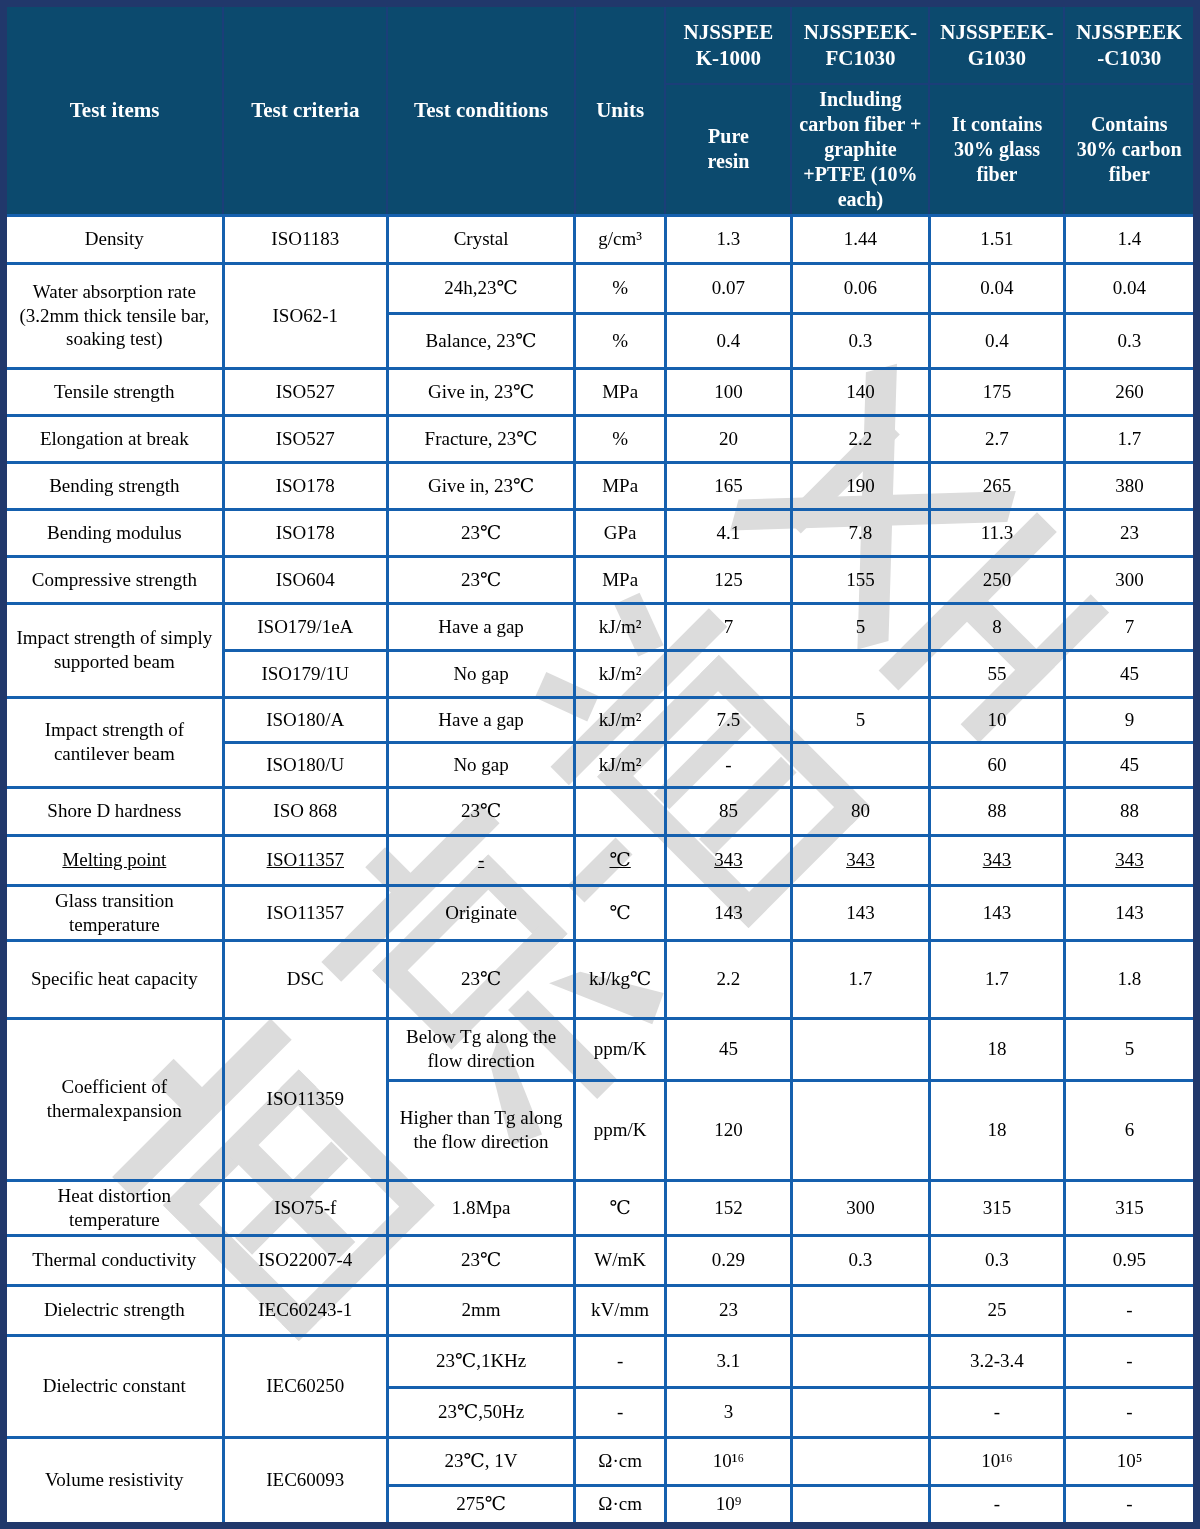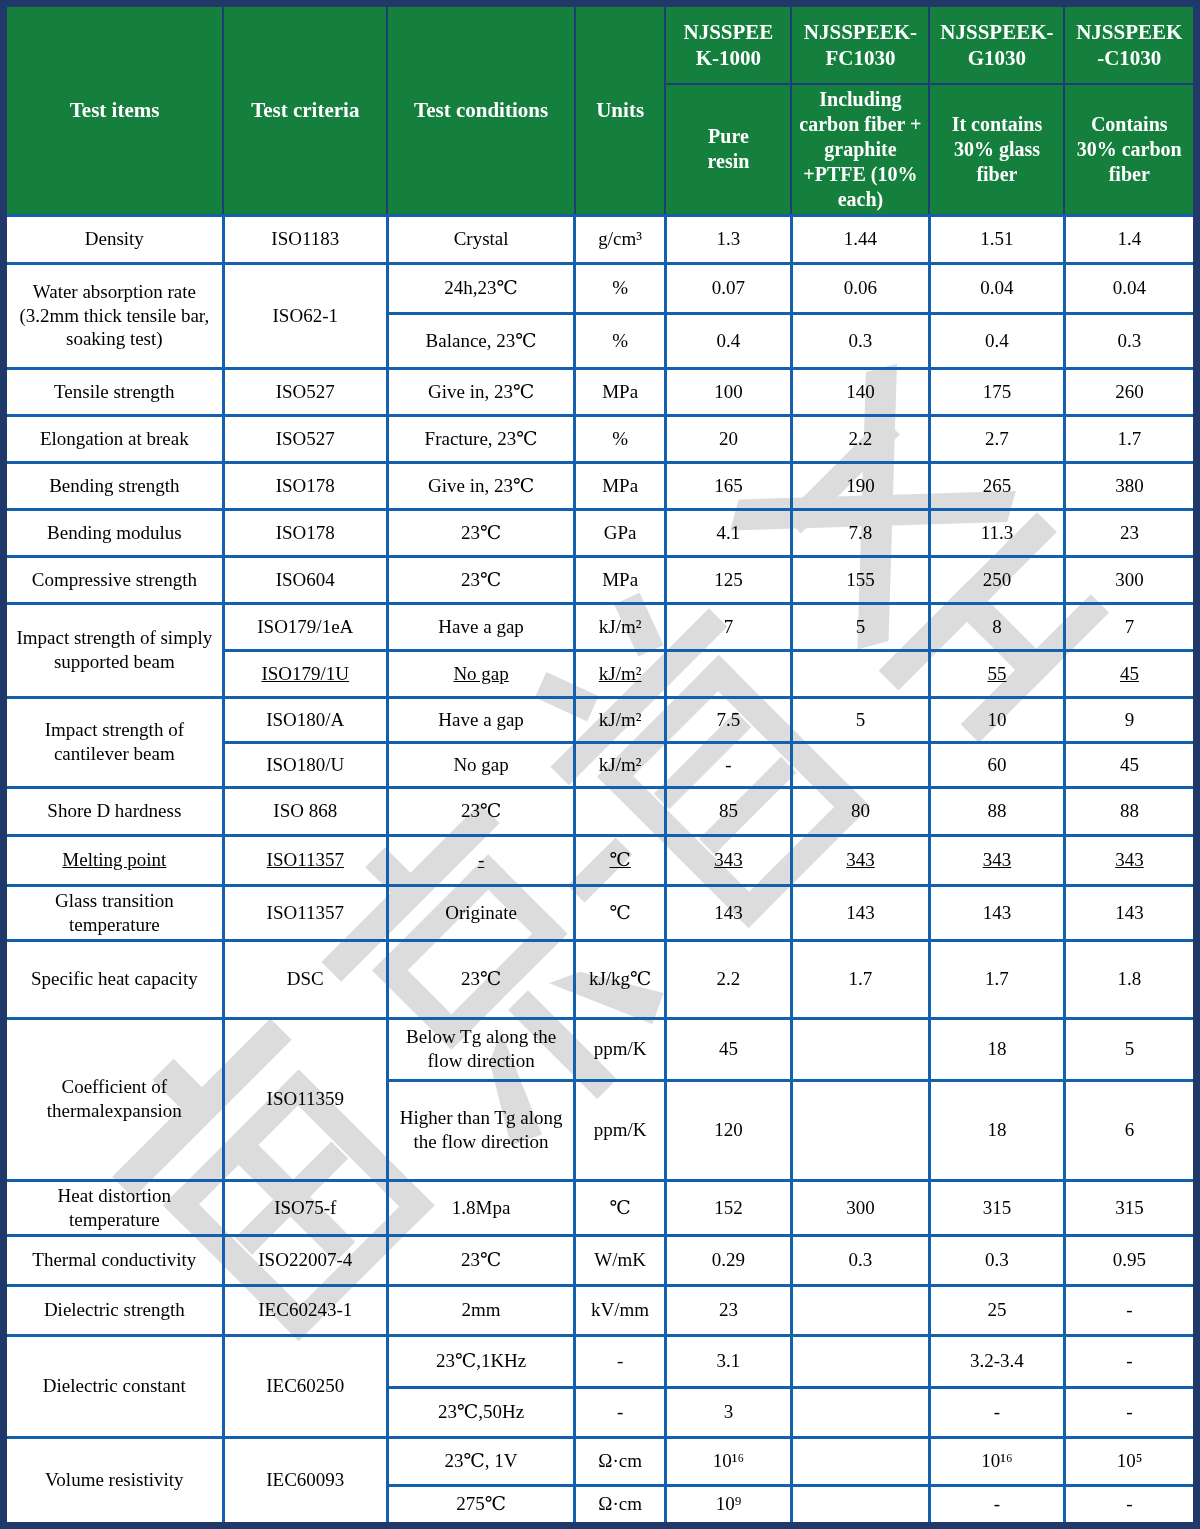--- a/index.html
+++ b/index.html
@@ -11,21 +11,21 @@
   
   .watermark{position:absolute;left:0;top:0;width:1200px;height:1529px;z-index:0;pointer-events:none;}
   table.spec{
     position:relative;z-index:1;
     width:1200px;border-collapse:collapse;table-layout:fixed;
     border:7px solid #21386b;
     background:transparent;
   }
   th,td{vertical-align:middle;text-align:center;padding:2px 5px;overflow:hidden;}
   thead th{
-    background:#15803d;color:#ffffff;font-weight:bold;
+    background:#0c4a6e;color:#ffffff;font-weight:bold;
     border:2px solid #1b3e79;
     white-space:pre-line;line-height:1.25;
   }
   thead tr.hdr-top th{font-size:21px;}
   thead tr.hdr-sub th{font-size:20px;margin-top:26px;}
   thead th.lbl{font-size:21px;}
   tbody td{
     background:transparent;color:#000000;
     border:3px solid #1560ae;
     font-size:19px;line-height:1.25;
@@ -214,21 +214,21 @@
       <tr style="height: 47px;">
         <td rowspan="2" class="c-item">Impact strength of simply supported beam</td>
         <td class="c-crit">ISO179/1eA</td>
         <td class="c-cond">Have a gap</td>
         <td class="c-unit">kJ/m²</td>
         <td class="c-val">7</td>
         <td class="c-val">5</td>
         <td class="c-val">8</td>
         <td class="c-val">7</td>
       </tr>
-      <tr style="height: 47px; text-decoration: underline;">
+      <tr style="height: 47px;">
         <td class="c-crit">ISO179/1U</td>
         <td class="c-cond">No gap</td>
         <td class="c-unit">kJ/m²</td>
         <td class="c-val"></td>
         <td class="c-val"></td>
         <td class="c-val">55</td>
         <td class="c-val">45</td>
       </tr>
       <tr style="height: 45px;">
         <td rowspan="2" class="c-item">Impact strength of cantilever beam</td>

